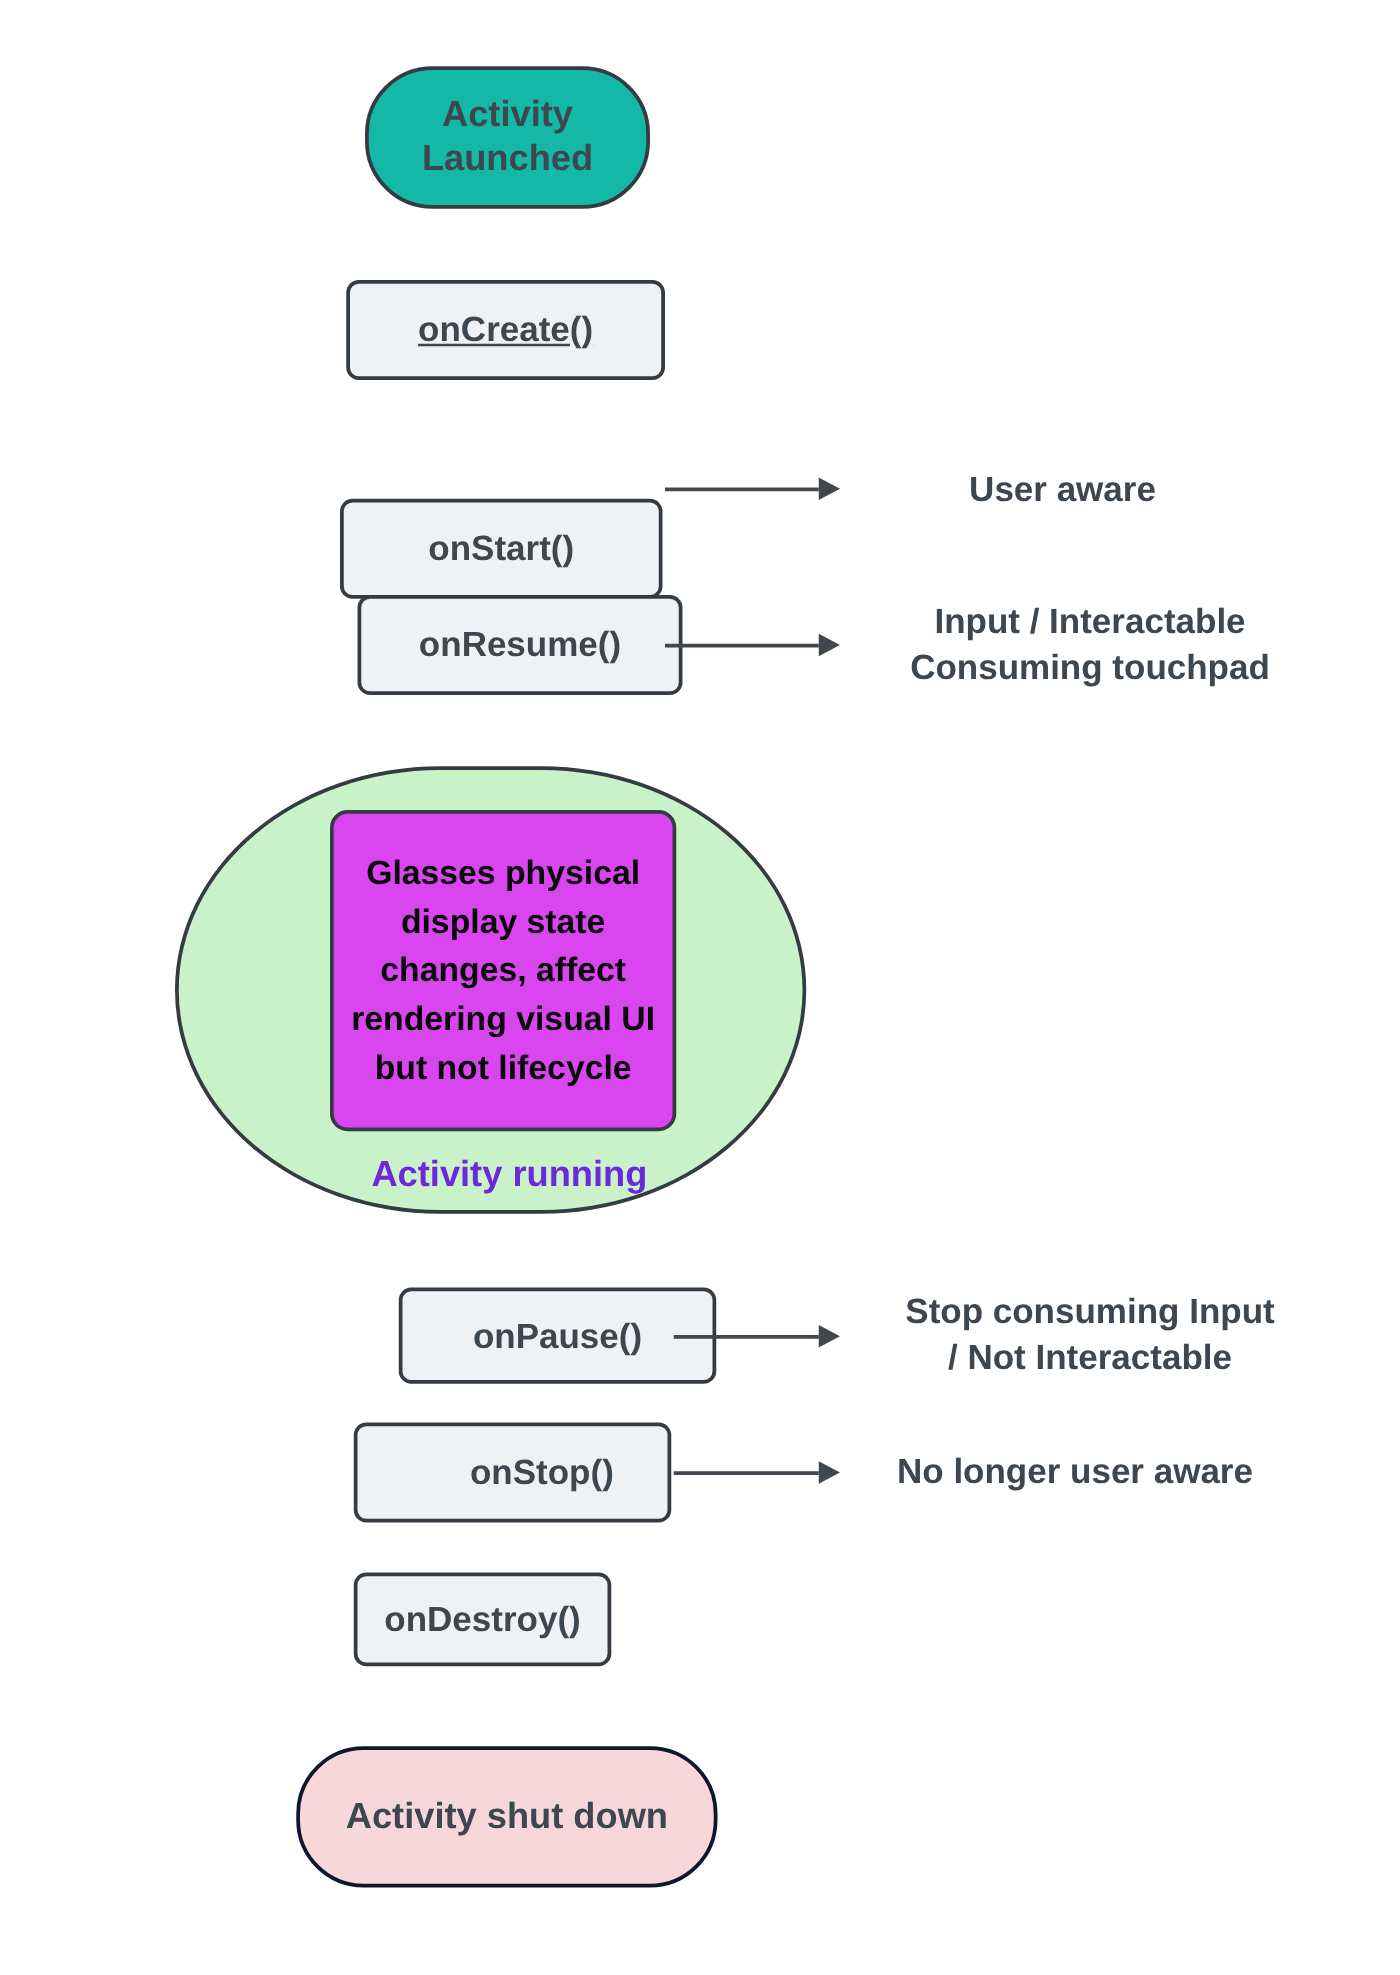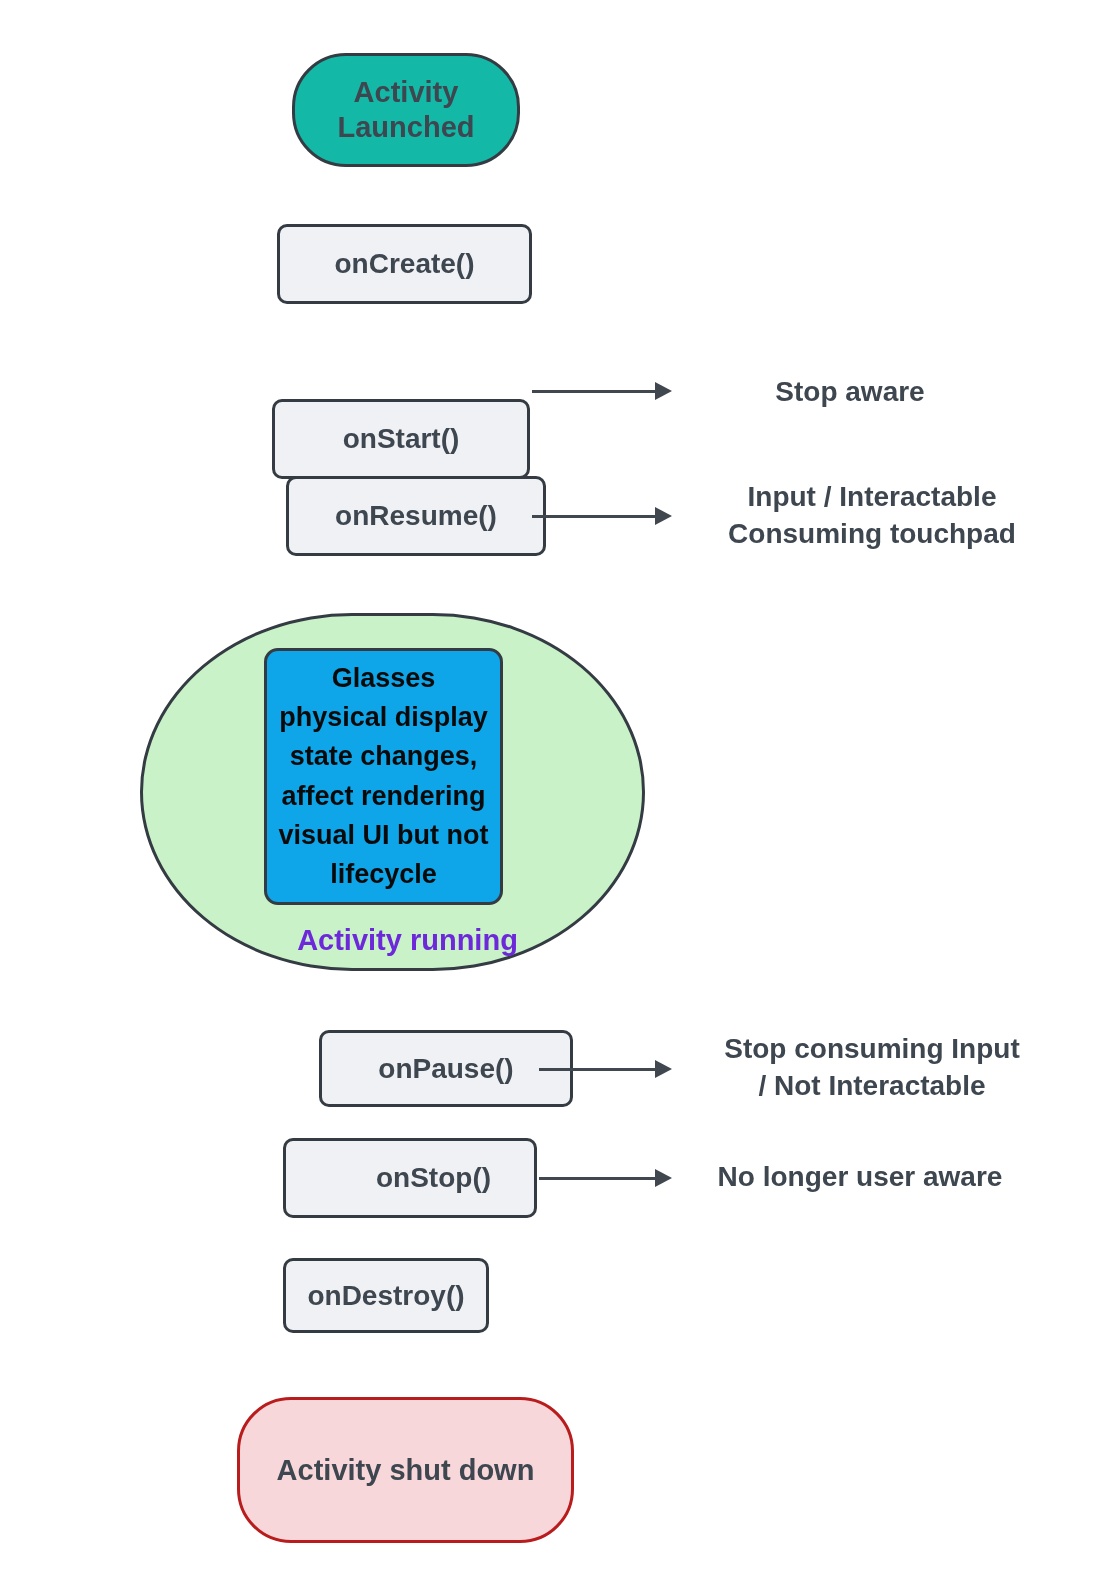--- a/index.html
+++ b/index.html
@@ -27,53 +27,53 @@
   
   .pill-launch {
     left: 292px; top: 53px; width: 228px; height: 114px;
     background: #14b8a6;
     border: 3px solid #343b43;
     border-radius: 54px;
     font-size: 29px;
     line-height: 1.22;
   }
   .pill-shutdown {
-    left: 237px; top: 1397px; width: 337px; height: 146px;
+    left: 237px; top: 1397px; width: 337px; height: 113px;
     background: #f8d7da;
-    border: 3px solid #b91c1c;
+    border: 3px solid #0f172a;
     border-radius: 54px;
     font-size: 29px;
   }
 
   
   .cb-box {
     background: #f0f1f4;
     border: 3px solid #343b43;
     border-radius: 10px;
     font-size: 28px;
   }
-  .box-oncreate  { left: 277px; top: 224px; width: 255px; height: 80px; }
+  .box-oncreate  { left: 277px; top: 224px; width: 255px; height: 80px; text-decoration: underline; }
   .box-onstart   { left: 272px; top: 351px; width: 258px; height: 80px; margin-top: 48px; }
   .box-onresume  { left: 270px; top: 476px; width: 260px; height: 80px; margin-left: 16px; }
   .box-onpause   { left: 283px; top: 1030px; width: 254px; height: 77px; margin-left: 36px; }
   .box-onstop    { left: 283px; top: 1138px; width: 254px; height: 80px; padding-left: 47px; }
   .box-ondestroy { left: 283px; top: 1258px; width: 206px; height: 75px; }
 
   
   .running-ellipse {
     position: absolute;
     left: 140px; top: 613px; width: 505px; height: 358px;
     background: #c9f2c9;
     border: 3px solid #343b43;
     border-radius: 42% 42% 42% 42% / 50% 50% 50% 50%;
   }
   .running-note {
     position: absolute;
-    left: 264px; top: 648px; width: 239px; height: 257px;
-    background: #0ea5e9;
+    left: 264px; top: 648px; width: 277px; height: 257px;
+    background: #d946ef;
     border: 3px solid #343b43;
     border-radius: 14px;
     display: flex;
     align-items: center;
     justify-content: center;
     text-align: center;
     font-weight: bold;
     font-size: 27px;
     line-height: 1.45;
     color: #0a0a0a;
@@ -149,21 +149,21 @@
   </div>
 
   <div class="node cb-box box-onstart">
     <span>onStart()</span>
   </div>
   <div class="arrow arrow-onstart">
     <div class="line"></div>
     <div class="head"></div>
   </div>
   <div class="annot annot-user-aware">
-    <div>Stop aware</div>
+    <div>User aware</div>
   </div>
 
   <div class="node cb-box box-onresume">
     <span>onResume()</span>
   </div>
   <div class="arrow arrow-onresume">
     <div class="line"></div>
     <div class="head"></div>
   </div>
   <div class="annot annot-consuming">

